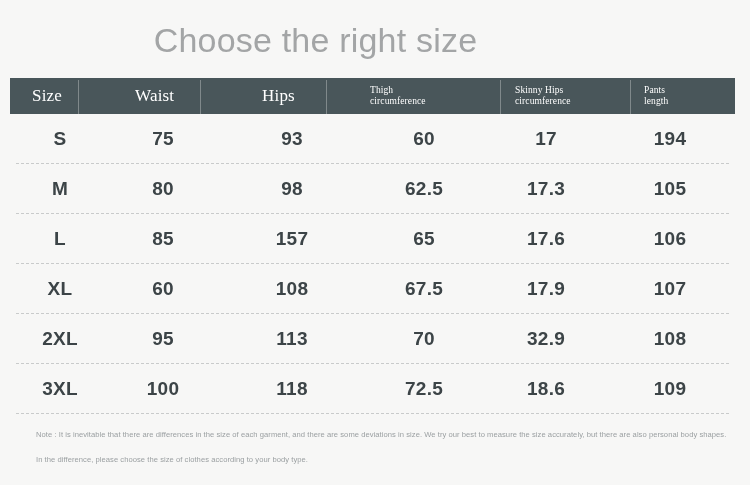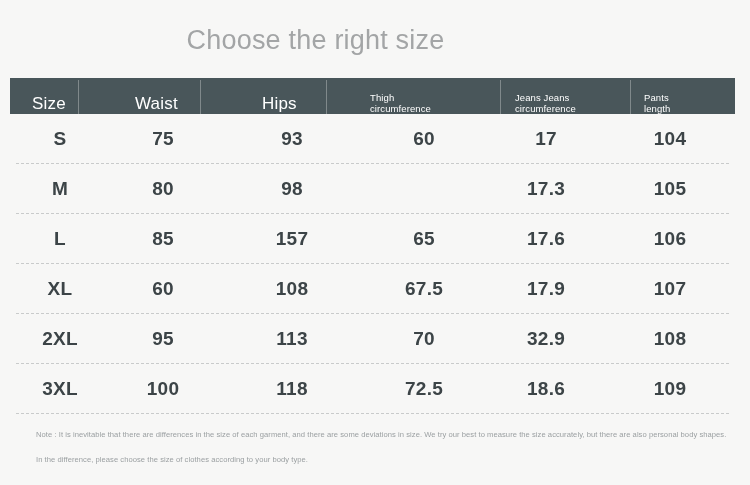--- a/index.html
+++ b/index.html
@@ -23,21 +23,21 @@
     background: #f7f7f6;
   }
 
   
   .title {
     position: absolute;
     top: 21px;
     left: 0;
     width: 631px;
     text-align: center;
-    font-size: 27px;
+    font-size: 34px;
     font-weight: 400;
     color: #a3a5a6;
     letter-spacing: 0.2px;
     line-height: 38px;
     white-space: nowrap;
   }
 
   
   .table {
     position: absolute;
@@ -53,21 +53,22 @@
     background: #49565a;
     box-sizing: border-box;
   }
   .th {
     position: absolute;
     top: 0;
     height: 36px;
     color: #ffffff;
     box-sizing: border-box;
     display: flex;
-    align-items: flex-end;
+    align-items: center;
+    font-family: Liberation Serif, serif;
   }
   .th.big {
     font-size: 17px;
     font-weight: 400;
     letter-spacing: 0.2px;
   }
   .th.small {
     font-size: 9.5px;
     font-weight: 400;
     line-height: 11px;
@@ -175,49 +176,50 @@
 
       <div class="th small" style="left:360px; width:108px; justify-content:flex-start;">
         <span class="lines">
           <span>Thigh</span>
           <span>circumference</span>
         </span>
       </div>
 
       <div class="th small" style="left:505px; width:112px; justify-content:flex-start;">
         <span class="lines">
-          <span>Jeans Jeans</span>
+          <span>Skinny Hips</span>
           <span>circumference</span>
         </span>
       </div>
 
       <div class="th small" style="left:634px; width:90px;  justify-content:flex-start;">
         <span class="lines">
           <span>Pants</span>
           <span>length</span>
         </span>
       </div>
     </div>
 
     <div class="tbody">
 
       <div class="row">
         <div class="cell" style="left:10px;  width:80px;">S</div>
         <div class="cell" style="left:110px; width:86px;">75</div>
         <div class="cell" style="left:238px; width:88px;">93</div>
         <div class="cell" style="left:370px; width:88px;">60</div>
         <div class="cell" style="left:492px; width:88px;">17</div>
-        <div class="cell" style="left:616px; width:88px;">104</div>
+        <div class="cell" style="left:616px; width:88px;">194</div>
         <div class="rowsep"></div>
       </div>
 
       <div class="row">
         <div class="cell" style="left:10px;  width:80px;">M</div>
         <div class="cell" style="left:110px; width:86px;">80</div>
         <div class="cell" style="left:238px; width:88px;">98</div>
+        <div class="cell" style="left:370px; width:88px;">62.5</div>
         <div class="cell" style="left:492px; width:88px;">17.3</div>
         <div class="cell" style="left:616px; width:88px;">105</div>
         <div class="rowsep"></div>
       </div>
 
       <div class="row">
         <div class="cell" style="left:10px;  width:80px;">L</div>
         <div class="cell" style="left:110px; width:86px;">85</div>
         <div class="cell" style="left:238px; width:88px;">157</div>
         <div class="cell" style="left:370px; width:88px;">65</div>

